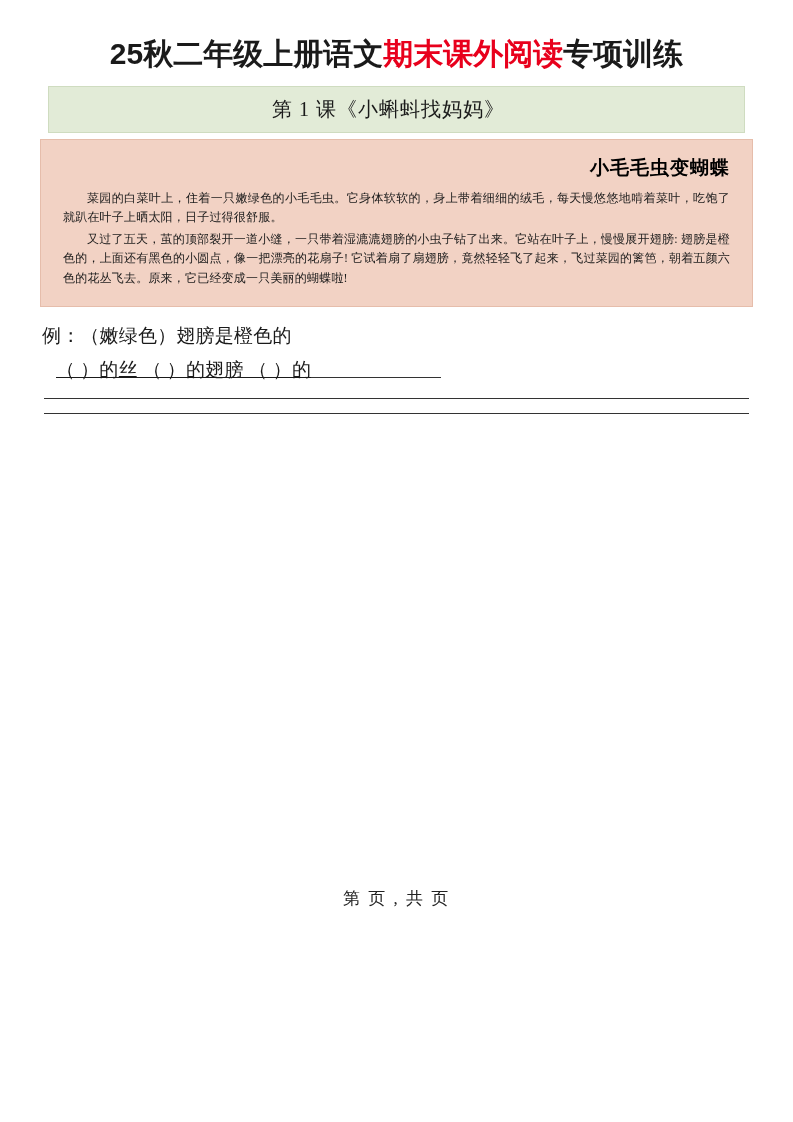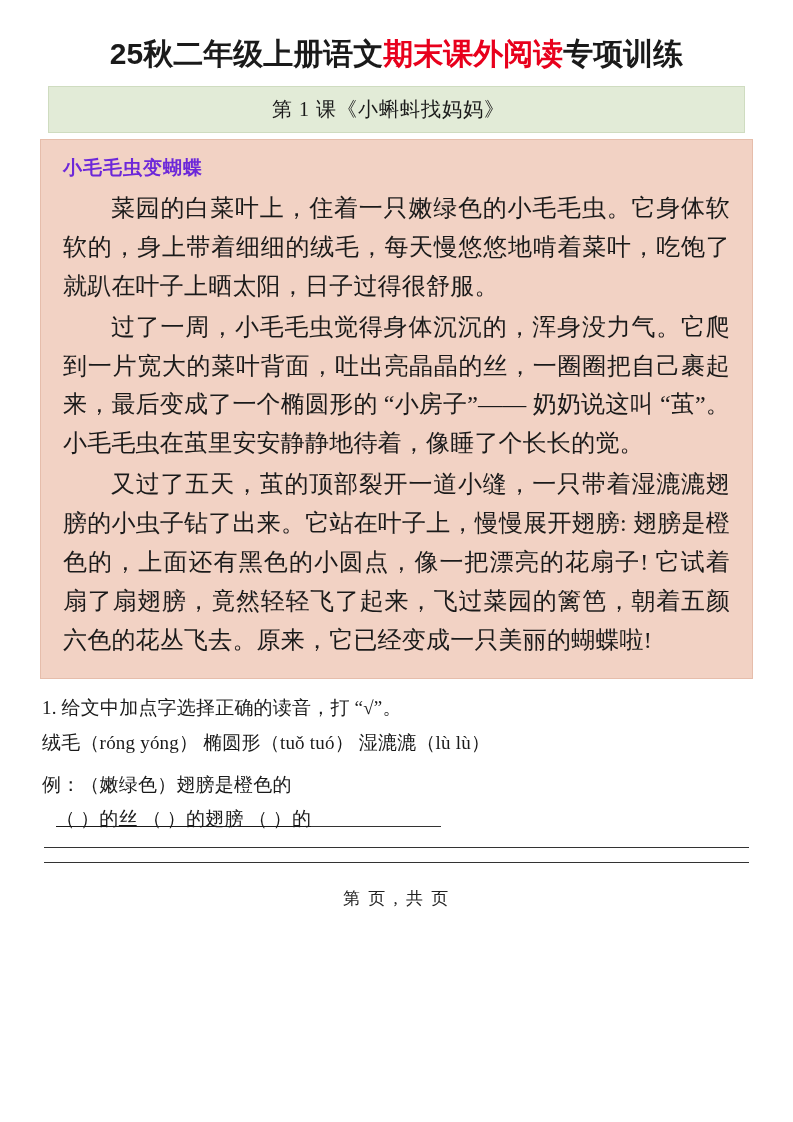--- a/index.html
+++ b/index.html
@@ -51,30 +51,30 @@
 
   
   .passage {
     margin: 6px 6px 0 6px;
     background: #f2d2c4;
     border: 1px solid #e6bdab;
     padding: 12px 22px 16px 22px;
     box-sizing: border-box;
   }
   .passage-title {
-    text-align: left;
-    color: #6d28d9;
+    text-align: right;
+    color: #000000;
     font-size: 19px;
     font-weight: bold;
     letter-spacing: 1px;
     margin: 3px 0 8px 0;
   }
   .passage p {
     margin: 0 0 2px 0;
-    font-size: 24px;
+    font-size: 12px;
     line-height: 1.62;
     text-indent: 2em;
     text-align: justify;
     letter-spacing: 0.2px;
   }
 
   
   .questions {
     margin: 14px 8px 0 8px;
     font-size: 19px;
@@ -129,30 +129,25 @@
     <span>25秋二年级上册语文</span><span class="red">期末课外阅读</span><span>专项训练</span>
   </h1>
 
   <div class="lesson-band">
     <span>第 1 课《小蝌蚪找妈妈》</span>
   </div>
 
   <div class="passage">
     <div class="passage-title">小毛毛虫变蝴蝶</div>
     <p>菜园的白菜叶上，住着一只嫩绿色的小毛毛虫。它身体软软的，身上带着细细的绒毛，每天慢悠悠地啃着菜叶，吃饱了就趴在叶子上晒太阳，日子过得很舒服。</p>
-    <p>过了一周，小毛毛虫觉得身体沉沉的，浑身没力气。它爬到一片宽大的菜叶背面，吐出亮晶晶的丝，一圈圈把自己裹起来，最后变成了一个椭圆形的 “小房子”—— 奶奶说这叫 “茧”。小毛毛虫在茧里安安静静地待着，像睡了个长长的觉。</p>
     <p>又过了五天，茧的顶部裂开一道小缝，一只带着湿漉漉翅膀的小虫子钻了出来。它站在叶子上，慢慢展开翅膀: 翅膀是橙色的，上面还有黑色的小圆点，像一把漂亮的花扇子! 它试着扇了扇翅膀，竟然轻轻飞了起来，飞过菜园的篱笆，朝着五颜六色的花丛飞去。原来，它已经变成一只美丽的蝴蝶啦!</p>
   </div>
 
   <div class="questions">
 
-    <div class="q-block">
-      <div class="q-line">1. 给文中加点字选择正确的读音，打 “√”。</div>
-      <div class="q-sub">绒毛（róng    yóng）      椭圆形（tuǒ   tuó）     湿漉漉（lù      lù）</div>
-    </div>
 
     <div class="q-block">
       <div class="q-sub">例：（嫩绿色）翅膀是橙色的</div>
       <div class="q-sub indent">
         <span>（      ）的丝          （      ）的翅膀          （      ）的</span><span class="blank-long"></span>
       </div>
     </div>
 
     <div class="q-block">
       <div class="answer-rule"></div>

